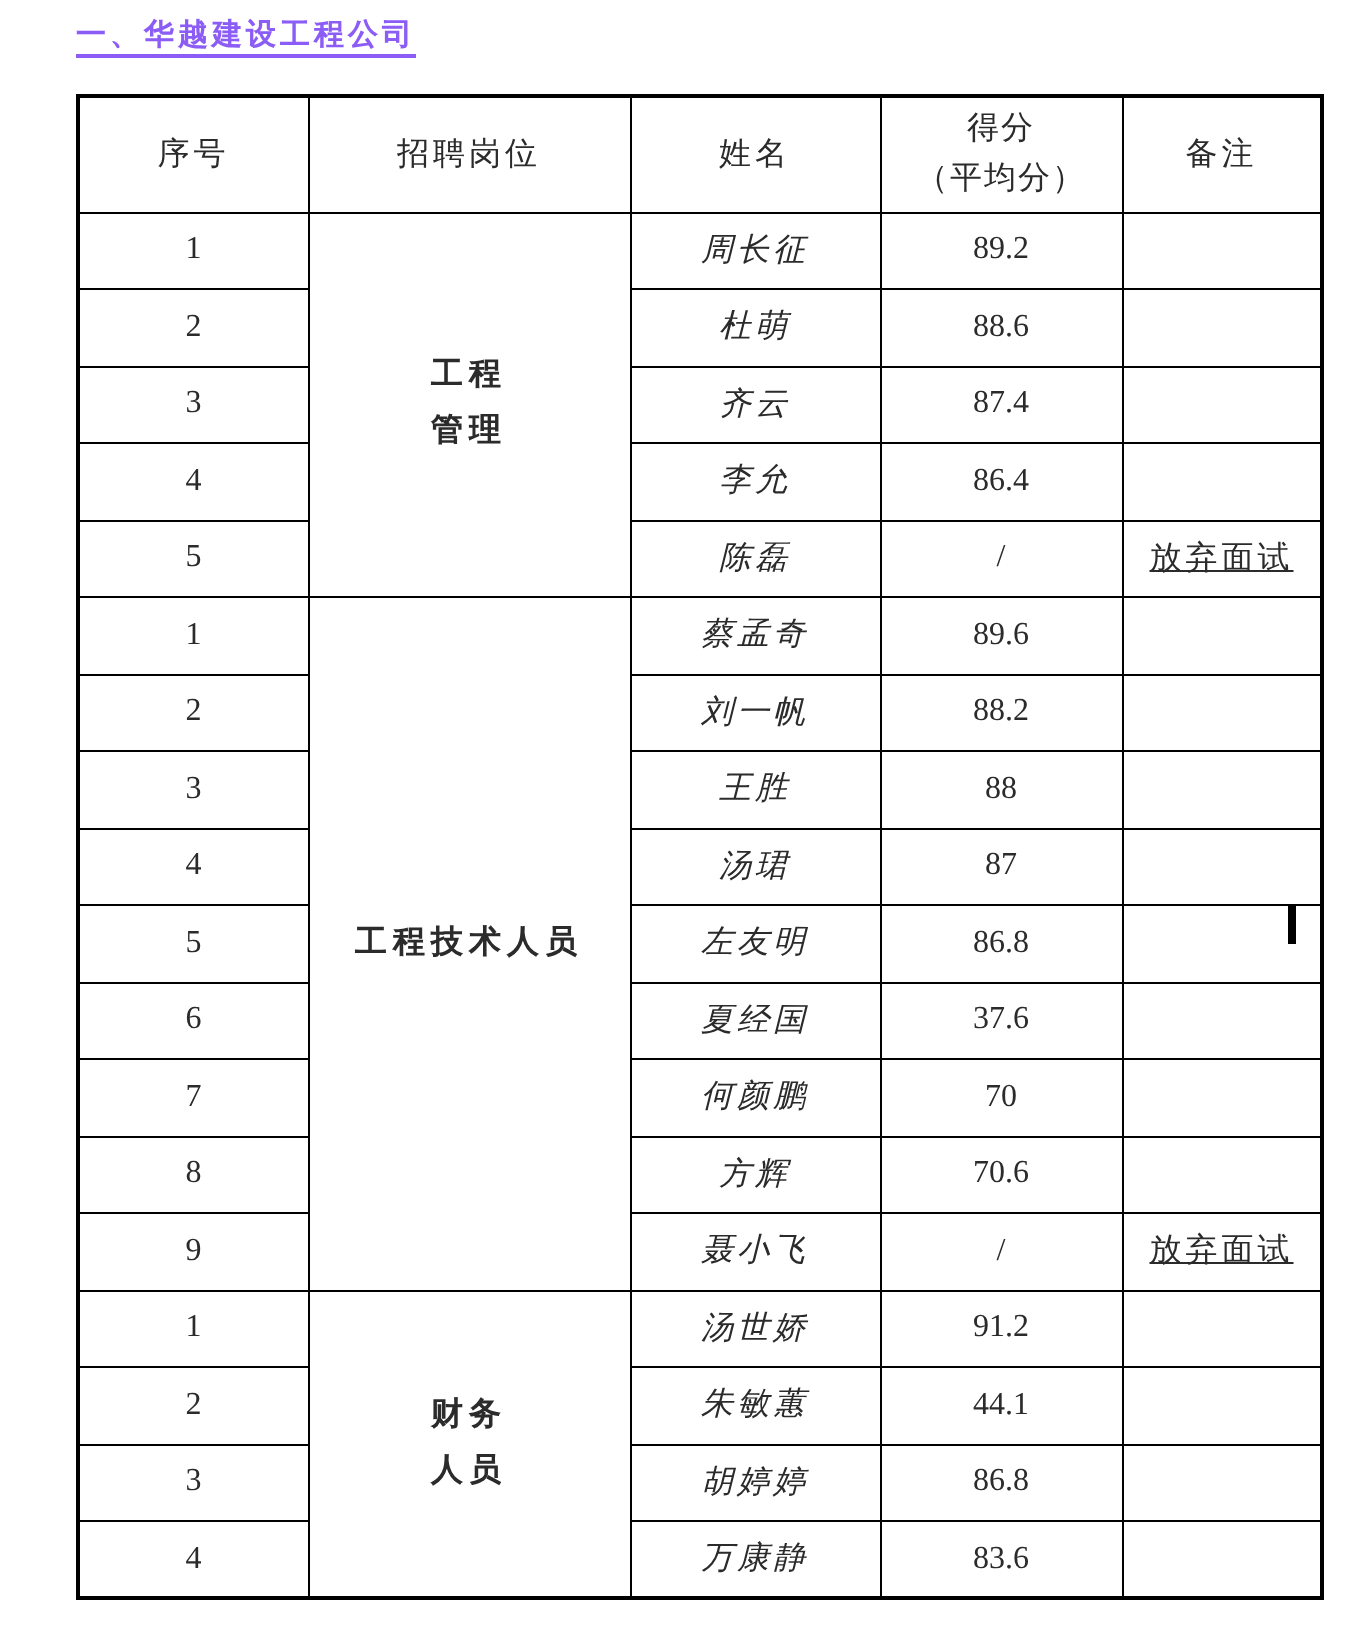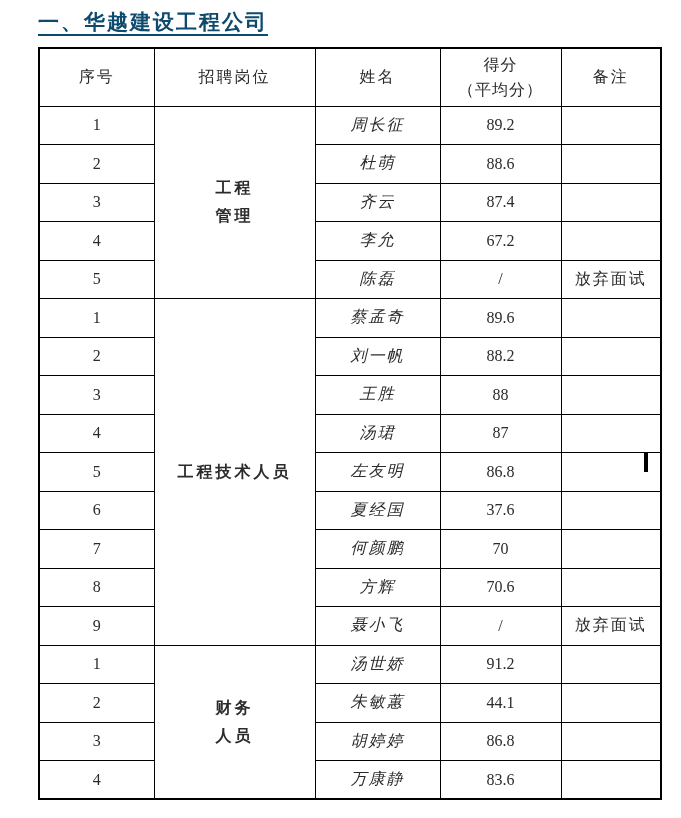--- a/index.html
+++ b/index.html
@@ -12,23 +12,23 @@
     height: 818px;
     position: relative;
     font-family: "Liberation Serif", serif;
     color: #2b2b2b;
     overflow: hidden;
   }
   .doc-title {
     position: absolute;
     left: 38px;
     top: 8px;
-    font-size: 21px;
+    font-size: 15px;
     font-weight: bold;
-    color: #0c4a6e;
+    color: #8b5cf6;
     letter-spacing: 2px;
     white-space: nowrap;
   }
   .doc-title .underlined {
     text-decoration: underline;
     text-decoration-thickness: 1.5px;
     text-underline-offset: 5px;
   }
   table.results {
     position: absolute;
@@ -53,21 +53,21 @@
   tr.header-row { height: 58px; }
   tr.data-row   { height: 38.5px; }
   .hdr { letter-spacing: 2px; }
   .score-hdr div { line-height: 25px; letter-spacing: 1px; }
   .pos-cell div { line-height: 28px; letter-spacing: 3px; font-weight: bold; }
   .seq-cell, .score-cell {
     font-family: "Liberation Serif", serif;
     font-size: 16px;
   }
   .name-cell { letter-spacing: 2px; font-style: italic; }
-  .remark-cell { letter-spacing: 2px; }
+  .remark-cell { letter-spacing: 2px; text-decoration: underline; }
   .text-caret {
     position: absolute;
     left: 644px;
     top: 452px;
     width: 3.5px;
     height: 20px;
     background: #000;
   }
 </style>
 </head>
@@ -117,21 +117,21 @@
     </tr>
     <tr class="data-row">
       <td class="seq-cell">3</td>
       <td class="name-cell">齐云</td>
       <td class="score-cell">87.4</td>
       <td class="remark-cell"></td>
     </tr>
     <tr class="data-row">
       <td class="seq-cell">4</td>
       <td class="name-cell">李允</td>
-      <td class="score-cell">67.2</td>
+      <td class="score-cell">86.4</td>
       <td class="remark-cell"></td>
     </tr>
     <tr class="data-row">
       <td class="seq-cell">5</td>
       <td class="name-cell">陈磊</td>
       <td class="score-cell">/</td>
       <td class="remark-cell">放弃面试</td>
     </tr>
 
     <tr class="data-row">

